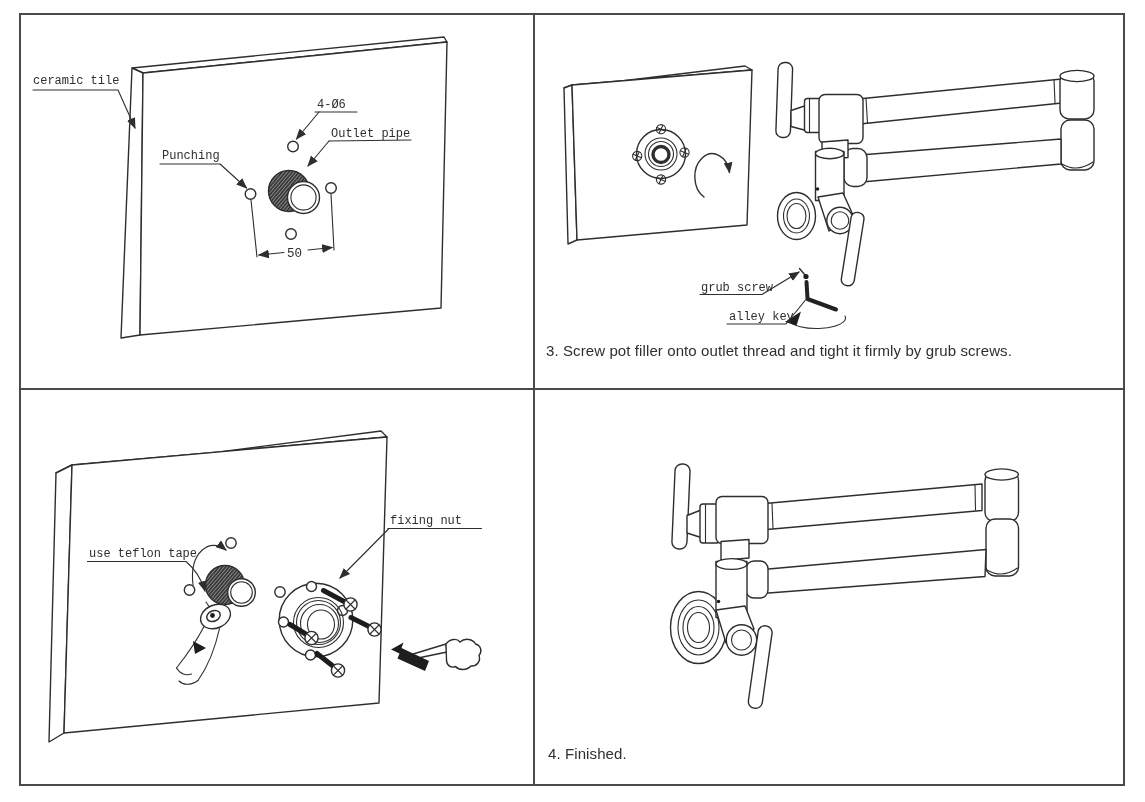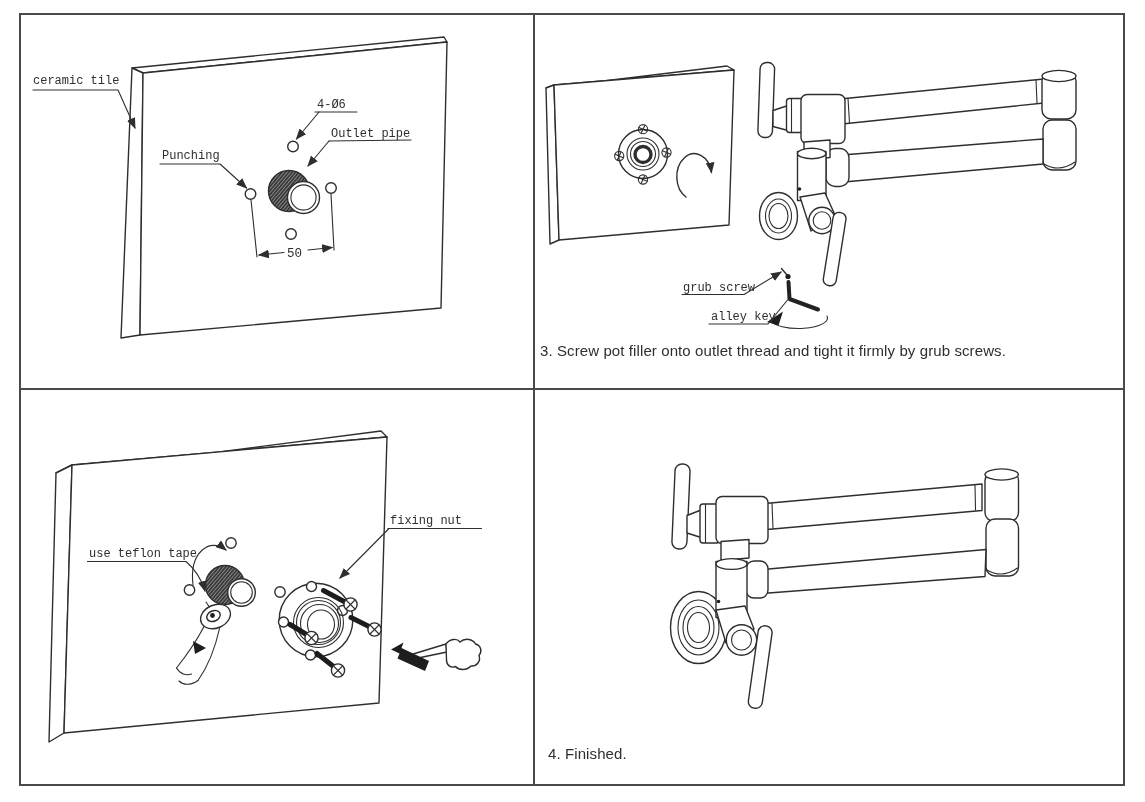--- a/index.html
+++ b/index.html
@@ -4,21 +4,21 @@
 <style>
   html,body{margin:0;padding:0;background:#fff;}
   .page{position:relative;width:1145px;height:802px;background:#ffffff;
         font-family:"Liberation Sans",sans-serif;overflow:hidden;}
   .frame{position:absolute;left:19px;top:13px;width:1106px;height:773px;
          border:2px solid #4a4a4a;box-sizing:border-box;}
   .vdiv{position:absolute;left:512px;top:0;width:2px;height:100%;background:#4a4a4a;}
   .hdiv{position:absolute;left:0;top:373px;width:100%;height:2px;background:#4a4a4a;}
   .cell{position:absolute;overflow:hidden;}
   .cell-tl{left:0;top:0;width:512px;height:373px;}
-  .cell-tr{left:496px;top:0;width:588px;height:373px;}
+  .cell-tr{left:514px;top:0;width:588px;height:373px;}
   .cell-bl{left:0;top:375px;width:512px;height:394px;}
   .cell-br{left:514px;top:375px;width:588px;height:394px;}
   .cell svg{position:absolute;left:0;top:0;}
   .cap{position:absolute;font-size:15px;line-height:19.5px;color:#2f2f2f;
        letter-spacing:0.1px;}
   
   .ln{fill:none;stroke:#2e2e2e;stroke-width:1.4;stroke-linejoin:round;stroke-linecap:round;}
   .thin{fill:none;stroke:#2e2e2e;stroke-width:1.1;stroke-linejoin:round;stroke-linecap:round;}
   .fw{fill:#ffffff;stroke:#2e2e2e;stroke-width:1.4;stroke-linejoin:round;}
   .dk{fill:#1e1e1e;stroke:none;}
@@ -162,21 +162,21 @@
           <path class="thin" d="M 788,320 A 29,10.5 0 1 0 845,316"></path>
           <polygon class="dk" points="785,322 801,311.5 796.5,325.5"></polygon>
         </g>
         <g>
           <text class="svgtext" x="701" y="291">grub screw</text>
           <path class="thin" d="M 700,294.5 L 762,294.5 L 799,272" marker-end="url(#ah)"></path>
           <text class="svgtext" x="729" y="320">alley key</text>
           <path class="thin" d="M 727,324 L 786,324 L 805.5,300"></path>
         </g>
       </svg>
-      <div class="cap" style="left:11px;top:326px;margin-left:12px;">3. Screw pot filler onto outlet thread and tight it firmly by grub screws.</div>
+      <div class="cap" style="left:11px;top:326px;">3. Screw pot filler onto outlet thread and tight it firmly by grub screws.</div>
     </div>
 
     <div class="cell cell-bl">
       <svg width="512" height="394" viewBox="21 390 512 394">
 
         <g>
           <polygon class="fw" points="56,473 381,431 387,437 72,465"></polygon>
           <polygon class="fw" points="56,473 72,465 64,733 49,742"></polygon>
           <polygon class="fw" points="72,465 387,437 379,703 64,733"></polygon>
         </g>

